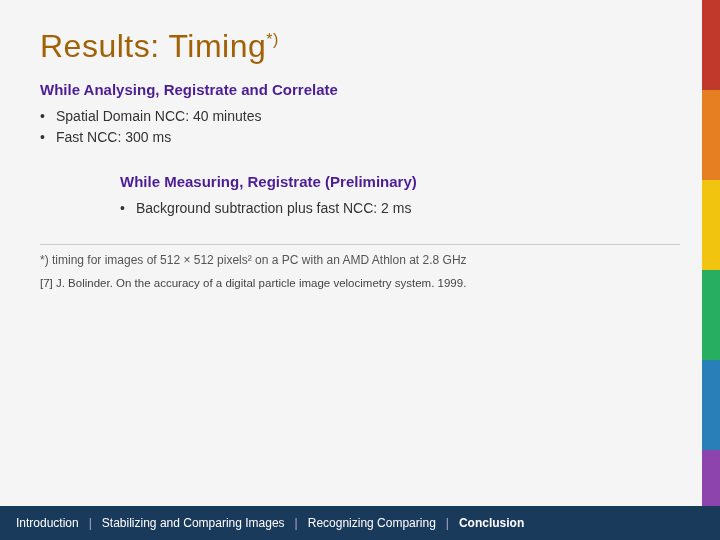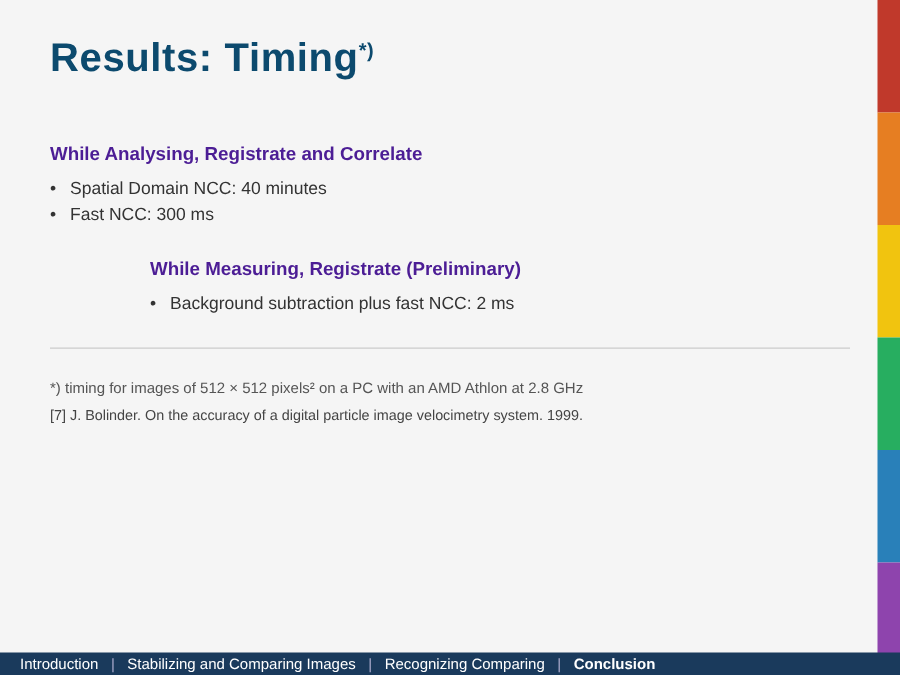--- a/index.html
+++ b/index.html
@@ -12,23 +12,23 @@
       overflow: hidden;
     }
 
     .main-content {
       padding: 28px 40px 80px 40px;
       height: calc(100% - 56px);
     }
 
     .page-title {
       font-size: 32px;
-      color: #0c4a6e;
-      font-weight: 700;
-      margin-bottom: 50px;
+      color: #a16207;
+      font-weight: 400;
+      margin-bottom: 16px;
       letter-spacing: 0.5px;
     }
 
     .page-title sup {
       font-size: 16px;
       vertical-align: super;
     }
 
     .section-block {
       margin-bottom: 28px;
@@ -69,21 +69,21 @@
       font-size: 10px;
       color: #333;
     }
 
     .ref-blue {
       color: #2255cc;
     }
 
     .footnote-section {
       border-top: 1px solid #ccc;
-      padding-top: 24px;
+      padding-top: 8px;
       margin-top: 16px;
       font-size: 12px;
       color: #555;
     }
 
     .footnote-section p {
       margin-bottom: 4px;
     }
 
     .reference-line {
@@ -106,21 +106,21 @@
     .color-segment {
       flex: 1;
     }
 
     
     .bottom-nav {
       position: absolute;
       bottom: 0;
       left: 0;
       right: 0;
-      height: 18px;
+      height: 34px;
       background: #1a3a5c;
       display: flex;
       align-items: center;
       padding: 0 16px;
     }
 
     .nav-item {
       color: #ffffff;
       font-size: 12px;
       cursor: pointer;

